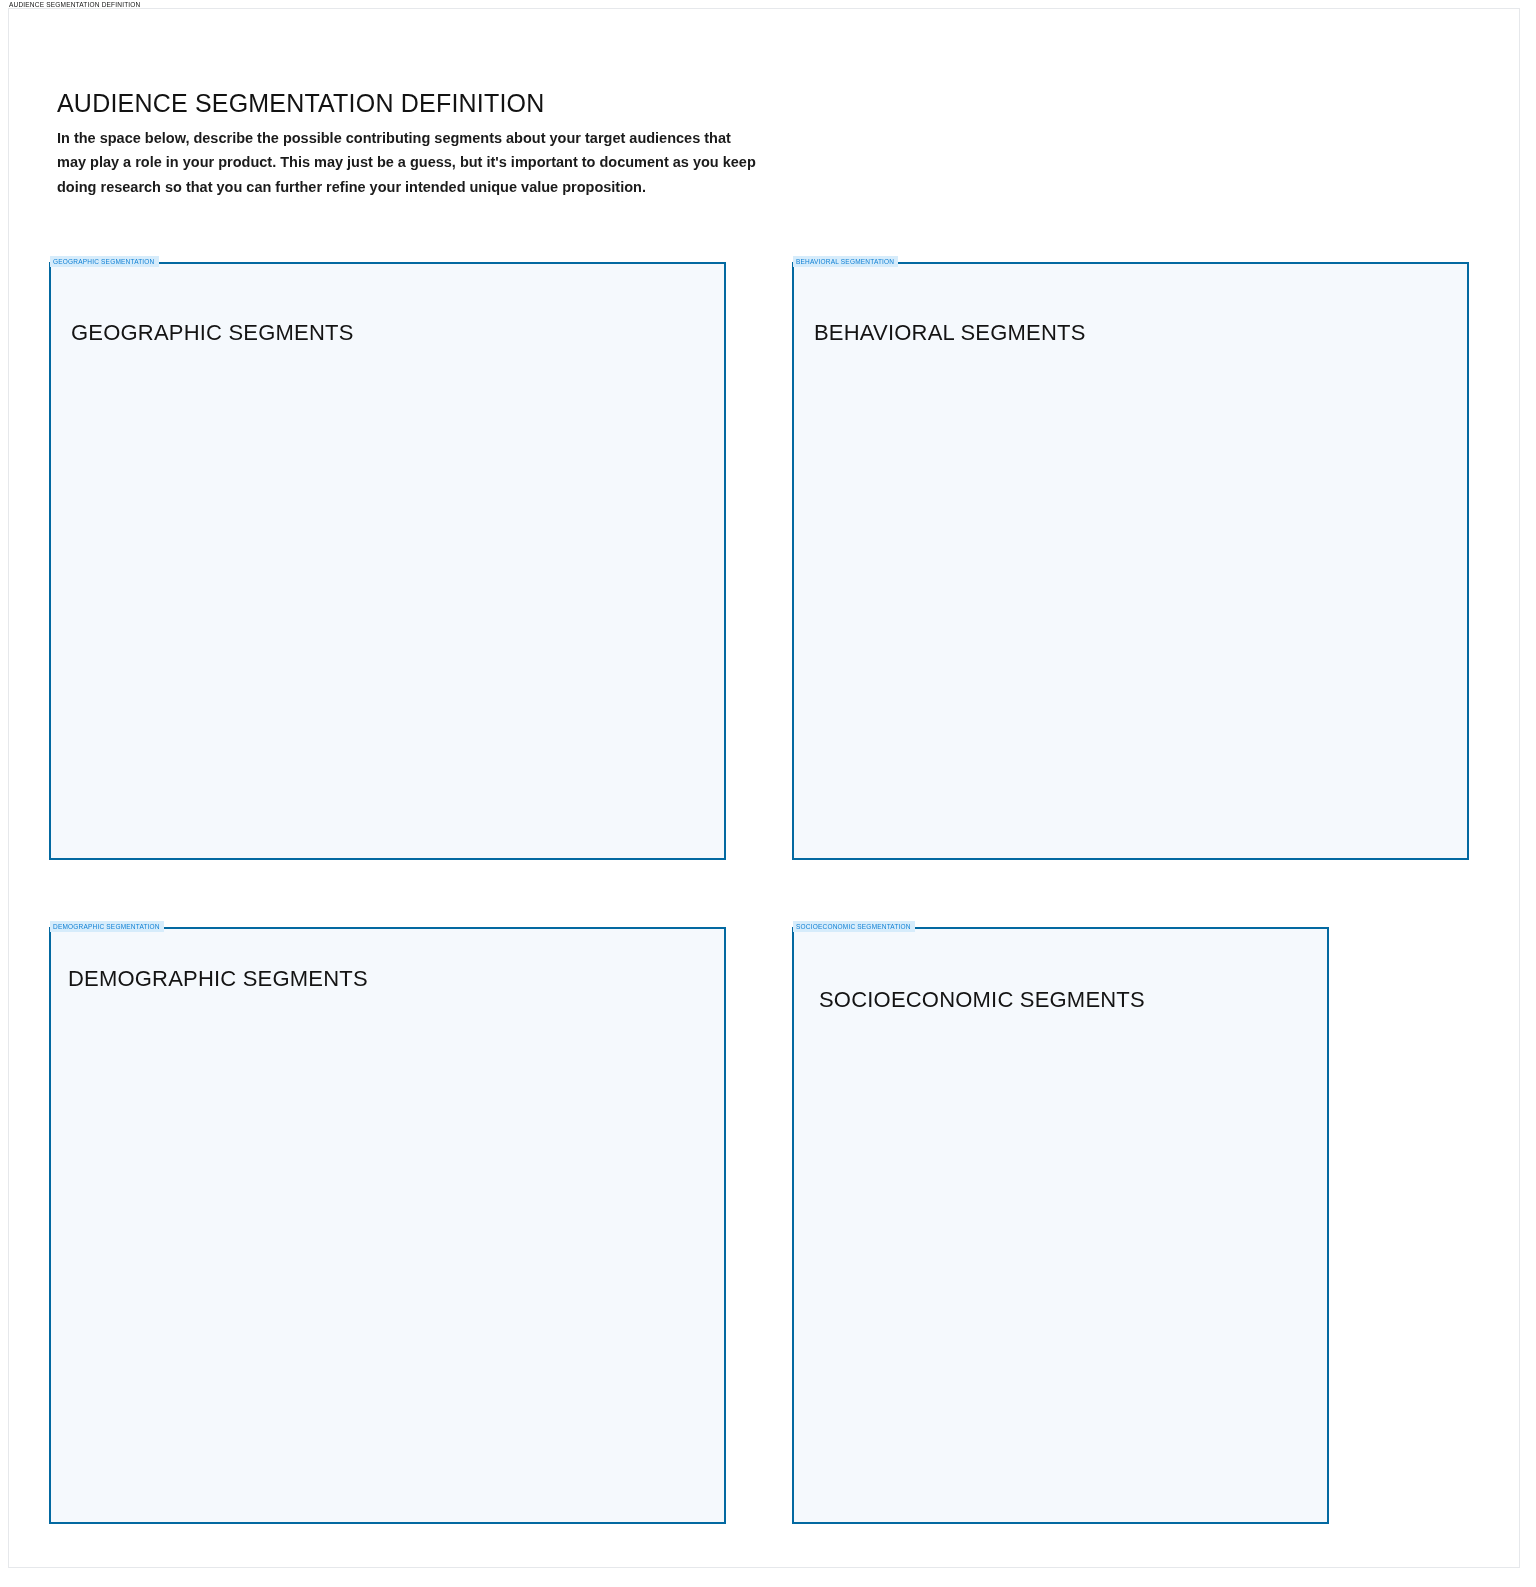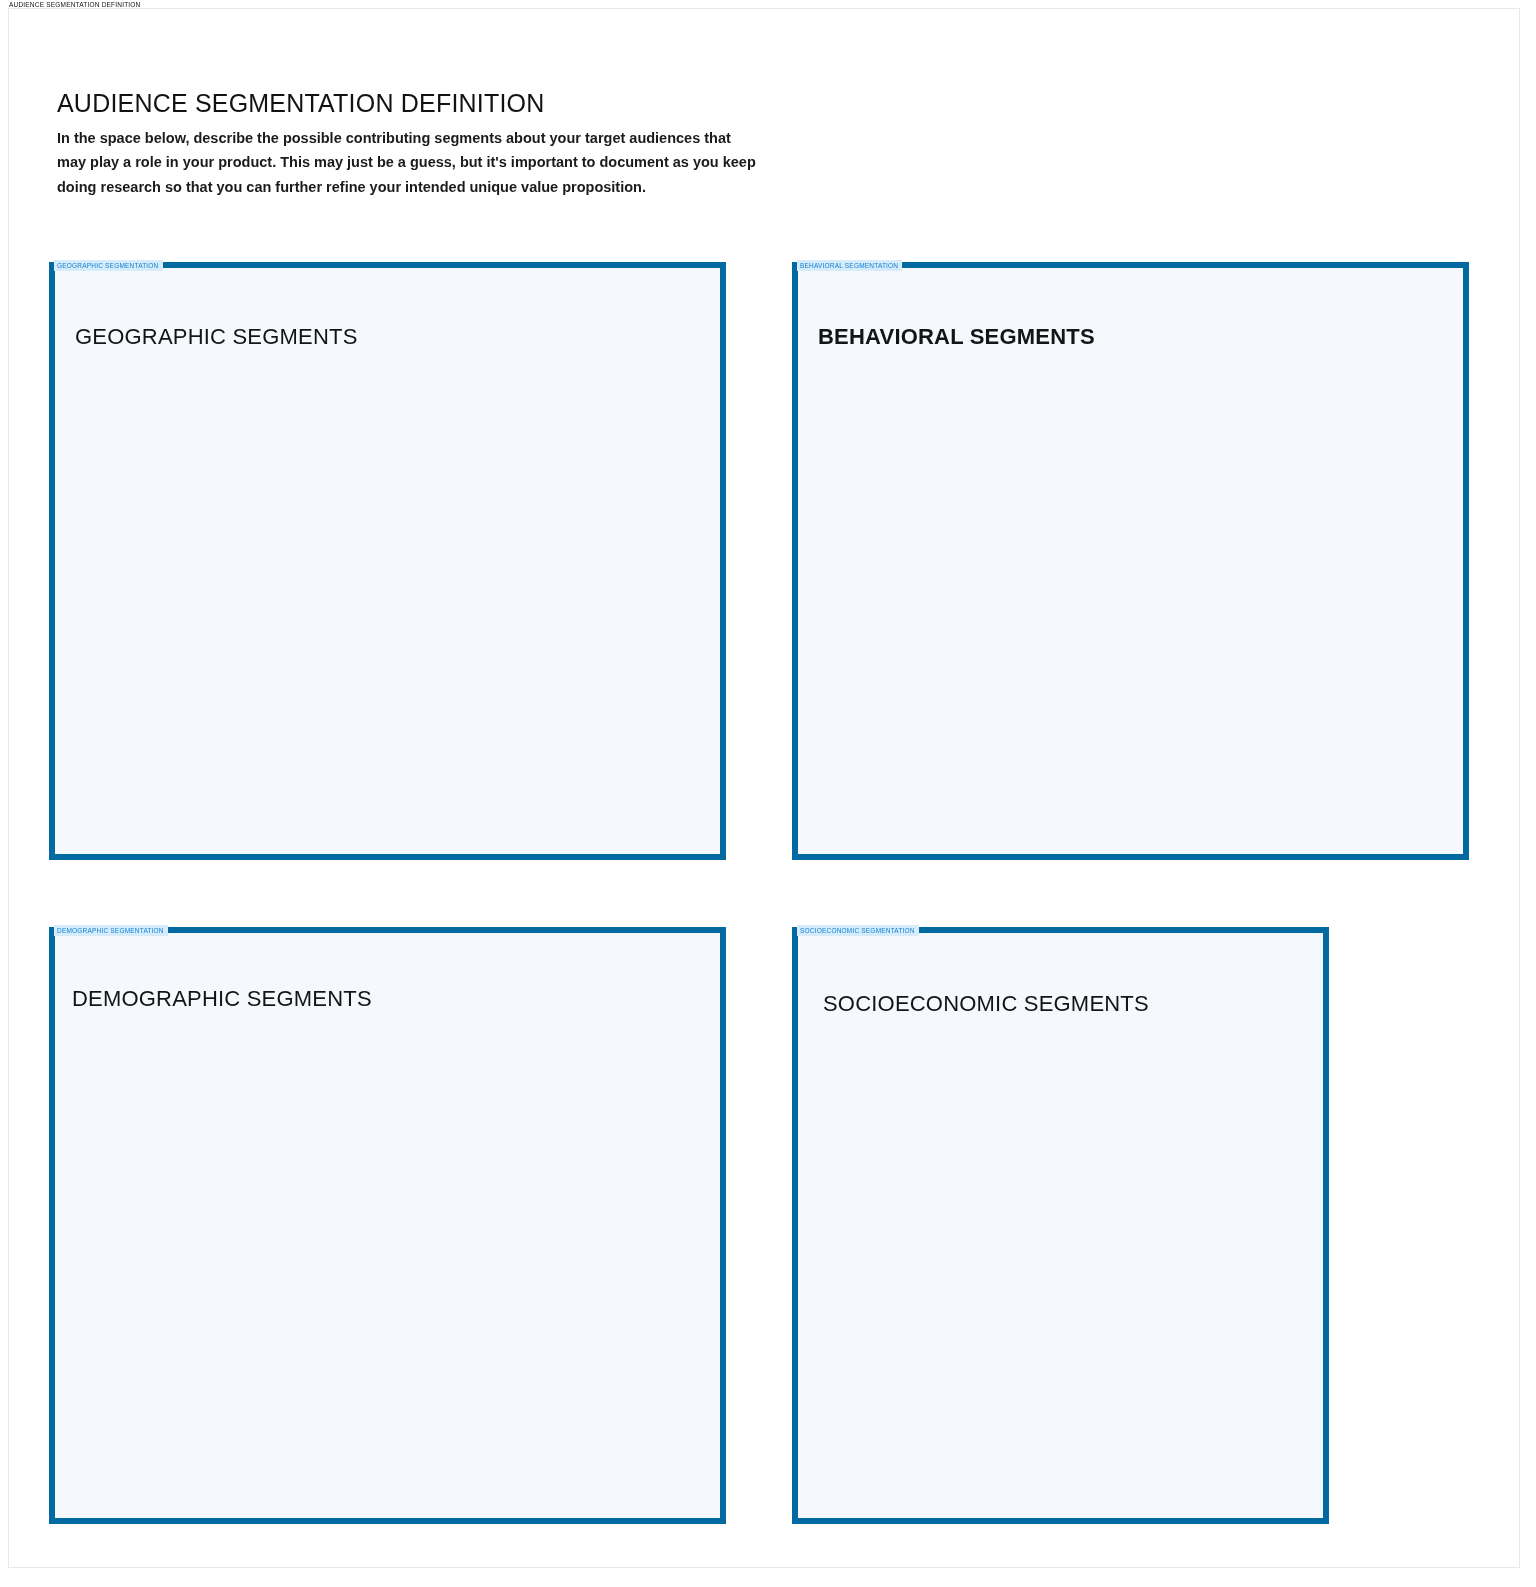--- a/index.html
+++ b/index.html
@@ -62,21 +62,21 @@
     font-size: 14.5px;
     line-height: 24.5px;
     color: #1b1b1b;
     font-weight: 700;
   }
 
   
   .card {
     position: absolute;
     background: #f5f9fd;
-    border: 6px solid #0369a1;
+    border: 2px solid #0369a1;
     box-sizing: border-box;
   }
   .card .card-title {
     position: absolute;
     font-size: 22px;
     font-weight: 400;
     color: #141414;
     letter-spacing: 0.2px;
     white-space: nowrap;
   }
@@ -94,22 +94,22 @@
     line-height: 9px;
   }
 
   
   #card-geographic   { left: 40px;  top: 253px;  width: 677px;  height: 598px; }
   #card-behavioral   { left: 783px; top: 253px;  width: 677px;  height: 598px; }
   #card-demographic  { left: 40px;  top: 918px;  width: 677px;  height: 597px; }
   #card-socioeconomic{ left: 783px; top: 918px;  width: 537px;  height: 597px; }
 
   #card-geographic   .card-title { left: 20px; top: 56px; }
-  #card-behavioral   .card-title { left: 20px; top: 56px; font-weight: bold; }
-  #card-demographic  .card-title { left: 17px; top: 53px; }
+  #card-behavioral   .card-title { left: 20px; top: 56px; }
+  #card-demographic  .card-title { left: 17px; top: 37px; }
   #card-socioeconomic .card-title { left: 25px; top: 58px; }
 </style>
 </head>
 <body>
 
 <div class="frame-tag">AUDIENCE SEGMENTATION DEFINITION</div>
 
 <div class="canvas">
 
   <div class="header">

